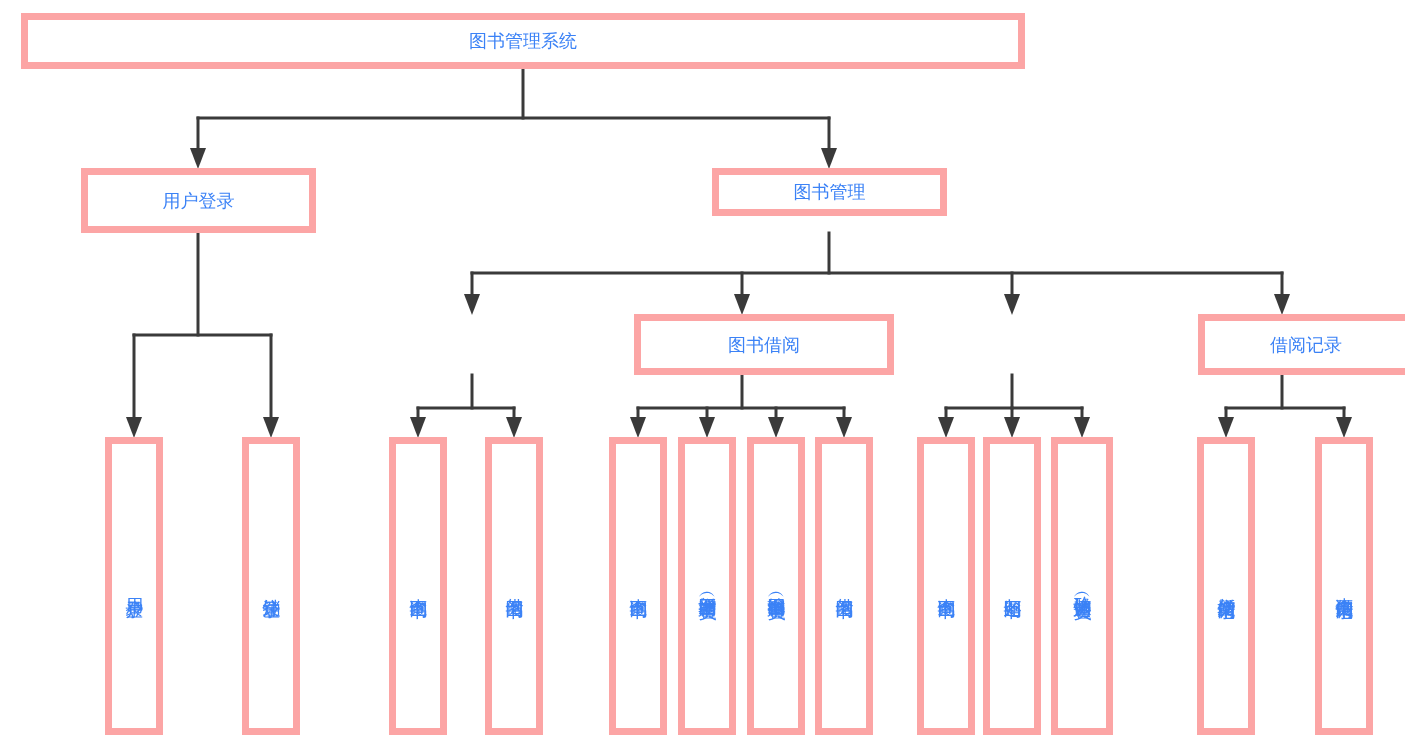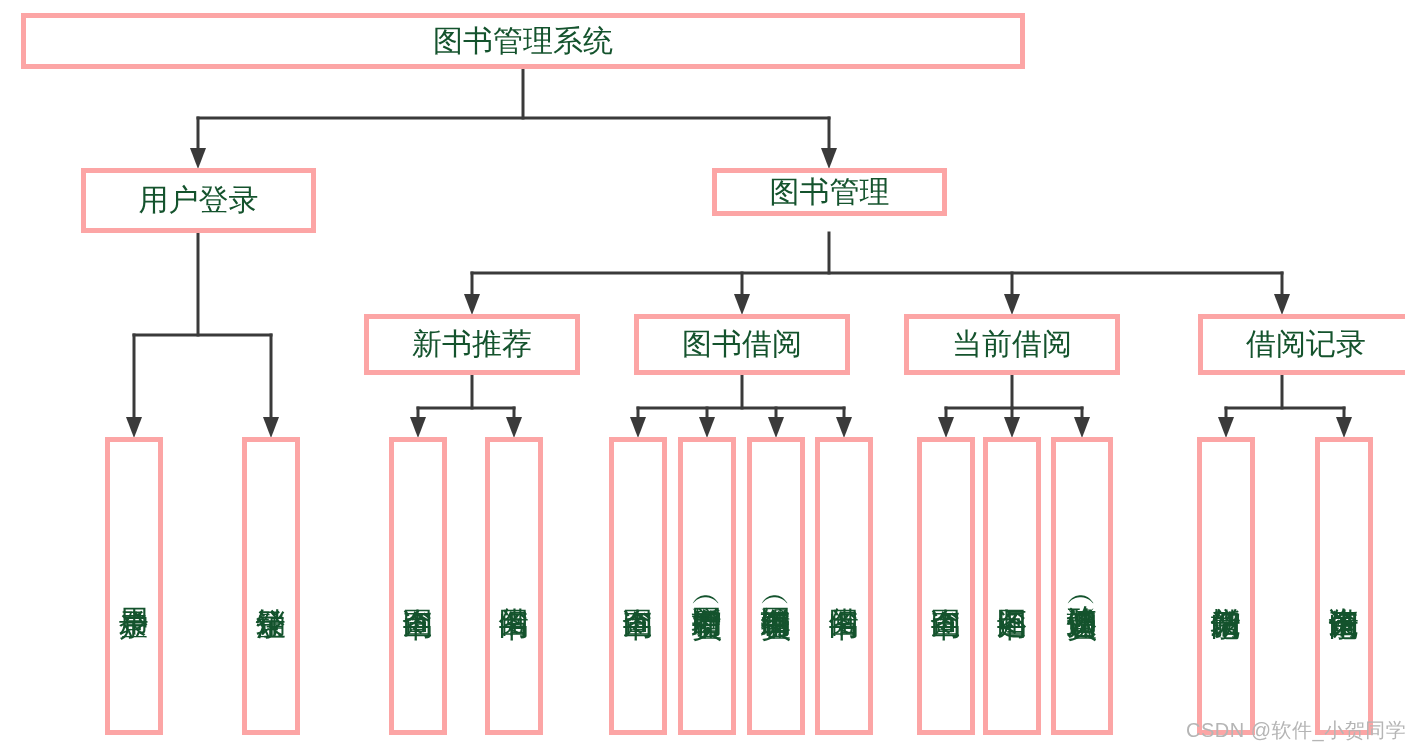--- a/index.html
+++ b/index.html
@@ -7,27 +7,27 @@
     position:relative;
     width:1405px;height:747px;
     background:#ffffff;
     overflow:hidden;
     font-family:"Liberation Sans", sans-serif;
   }
   .wires{position:absolute;left:0;top:0;z-index:0;}
   .box{
     position:absolute;
     box-sizing:border-box;
-    border:5px solid #fca5a5;
+    border:7px solid #fca5a5;
     background:#ffffff;
     display:flex;
     align-items:center;
     justify-content:center;
-    color:#14532d;
-    font-size:30px;
+    color:#3b82f6;
+    font-size:18px;
     z-index:1;
     text-align:center;
   }
   .leaf span{
     writing-mode:vertical-rl;
     text-orientation:mixed;
     line-height:1.05;
     letter-spacing:1px;
     white-space:nowrap;
   }
@@ -120,28 +120,22 @@
     <span>图书管理系统</span>
   </div>
 
   <div class="box" style="left:81px;top:168px;width:235px;height:65px;">
     <span>用户登录</span>
   </div>
   <div class="box" style="left:712px;top:168px;width:235px;height:48px;">
     <span>图书管理</span>
   </div>
 
-  <div class="box" style="left:364px;top:314px;width:216px;height:61px;">
-    <span>新书推荐</span>
-  </div>
-  <div class="box" style="left:634px;top:314px;width:216px;height:61px;">
+  <div class="box" style="left:634px;top:314px;width:260px;height:61px;">
     <span>图书借阅</span>
-  </div>
-  <div class="box" style="left:904px;top:314px;width:216px;height:61px;">
-    <span>当前借阅</span>
   </div>
   <div class="box" style="left:1174px;top:314px;width:216px;height:61px;margin-left:24px;">
     <span>借阅记录</span>
   </div>
 
   <div class="box leaf" style="left:105px;top:437px;width:58px;height:298px;">
     <span>用户登录</span>
   </div>
   <div class="box leaf" style="left:242px;top:437px;width:58px;height:298px;">
     <span>注销登录</span>
@@ -177,15 +171,14 @@
     <span>确认归还（管理员）</span>
   </div>
 
   <div class="box leaf" style="left:1197px;top:437px;width:58px;height:298px;">
     <span>新增借阅记录</span>
   </div>
   <div class="box leaf" style="left:1315px;top:437px;width:58px;height:298px;">
     <span>查询借阅记录</span>
   </div>
 
-  <div class="watermark">CSDN @软件_小贺同学</div>
 
 </div>
 
 </body></html>

